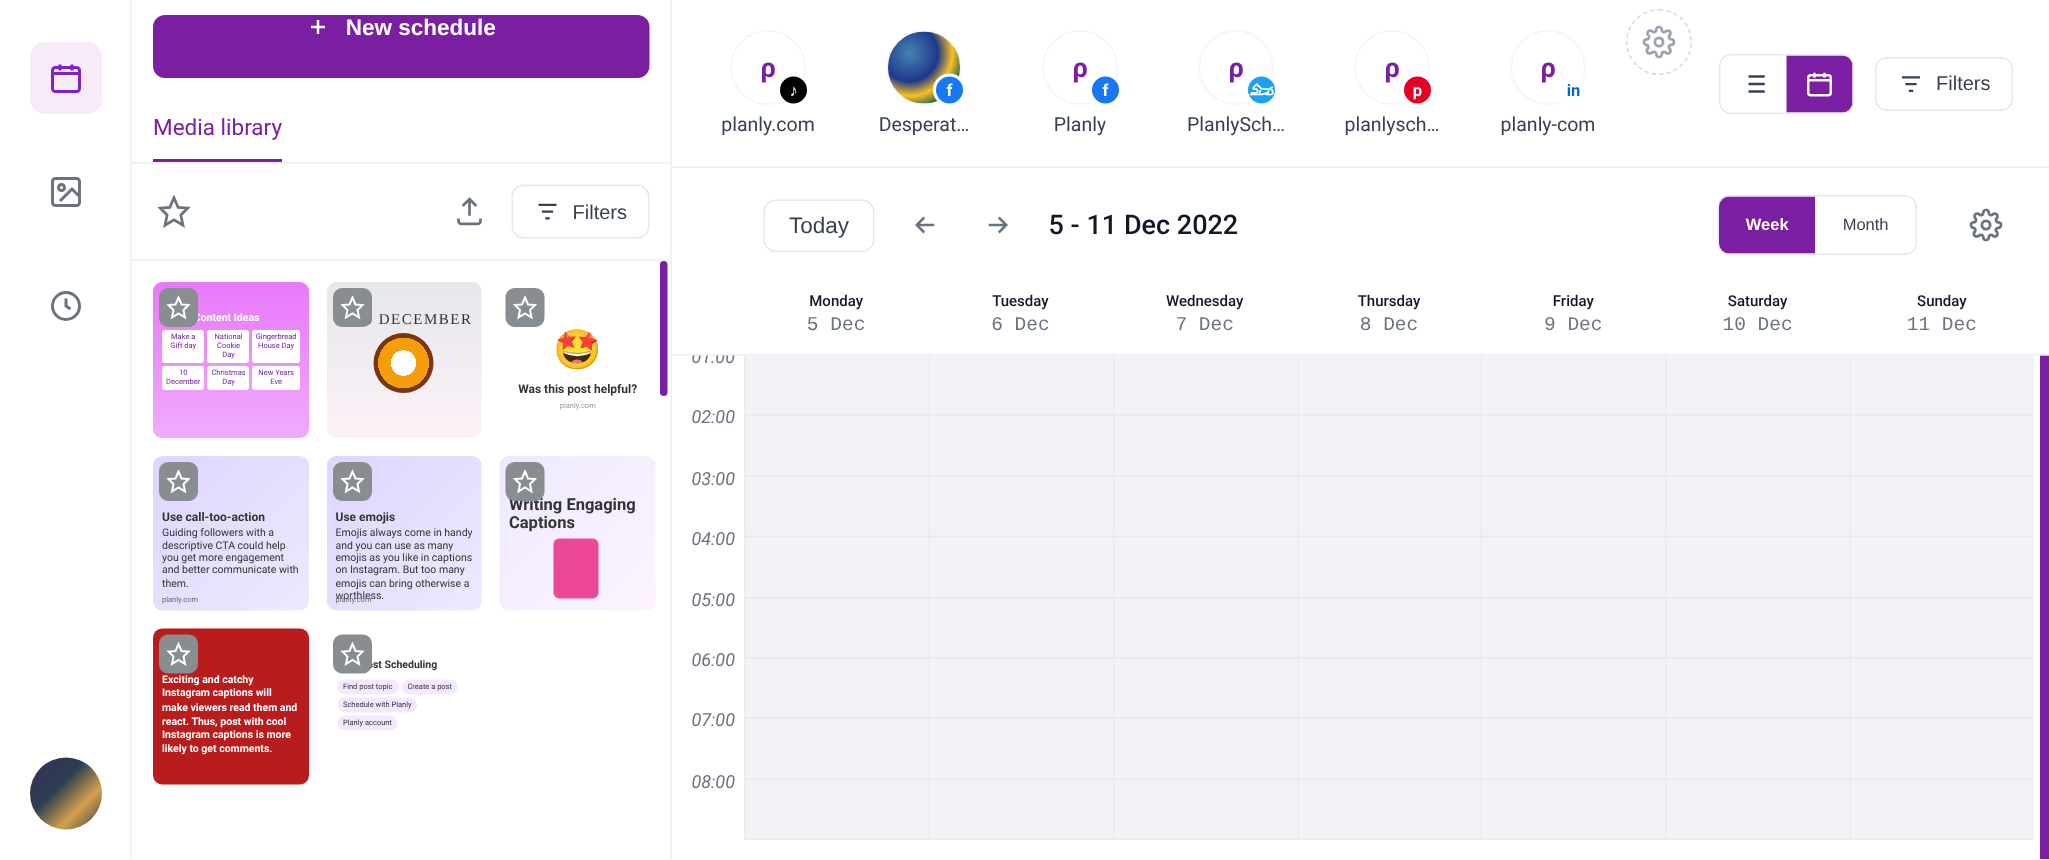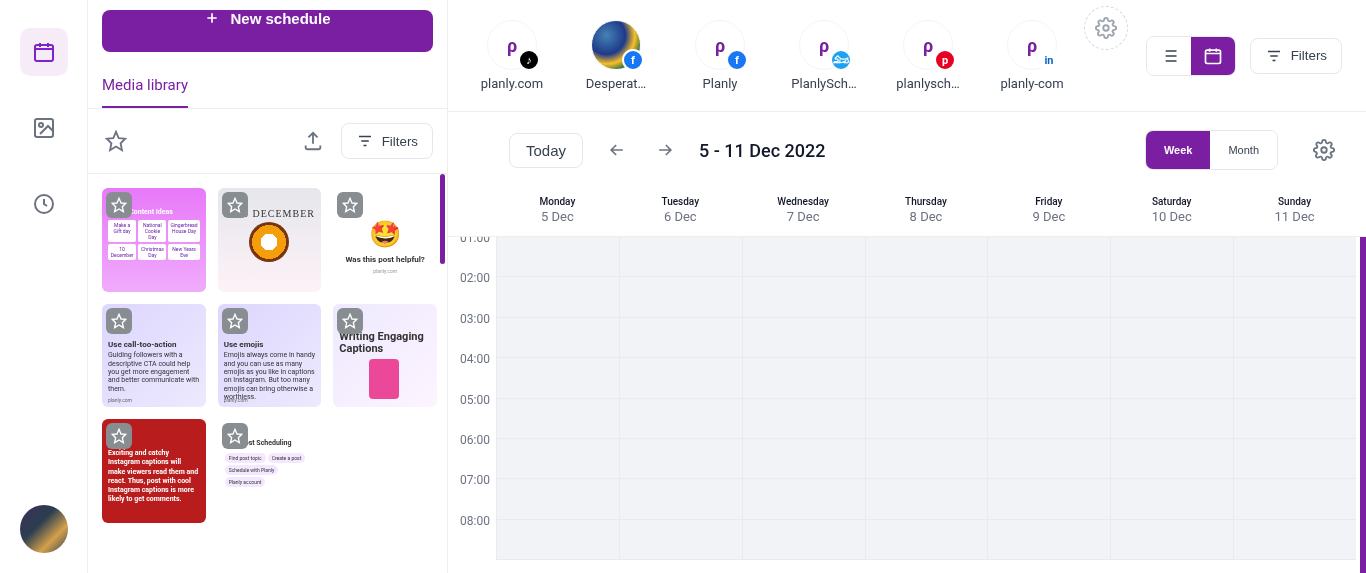--- a/index.html
+++ b/index.html
@@ -274,31 +274,32 @@
     position:relative;
   }
   .cal-header{
     display:grid;
     grid-template-columns: 48px repeat(7,1fr);
     border-bottom:1px solid #eee;
     padding-right:10px;
   }
   .day-head{ text-align:center; padding:8px 0 12px 0;}
   .day-name{ font-size:10px; color:#111827; font-weight:500;}
-  .day-date{ font-size:13px; color:#6b7280; margin-top:2px;}
+  .day-date{ font-size:13px; color:#6b7280; margin-top:2px;font-family:Liberation Mono, monospace;}
   .cal-body{
     flex:1;
     overflow-y:auto;
     position:relative;
     padding-right:10px;
   }
   .cal-grid{
     display:grid;
     grid-template-columns: 48px repeat(7,1fr);
     position:relative;
+    font-style:italic;
   }
   .time-col{
     grid-column:1;
     font-size:12px;
     color:#6b7280;
     text-align:right;
     padding-right:6px;
   }
   .time-row{
     height:40.4px;

